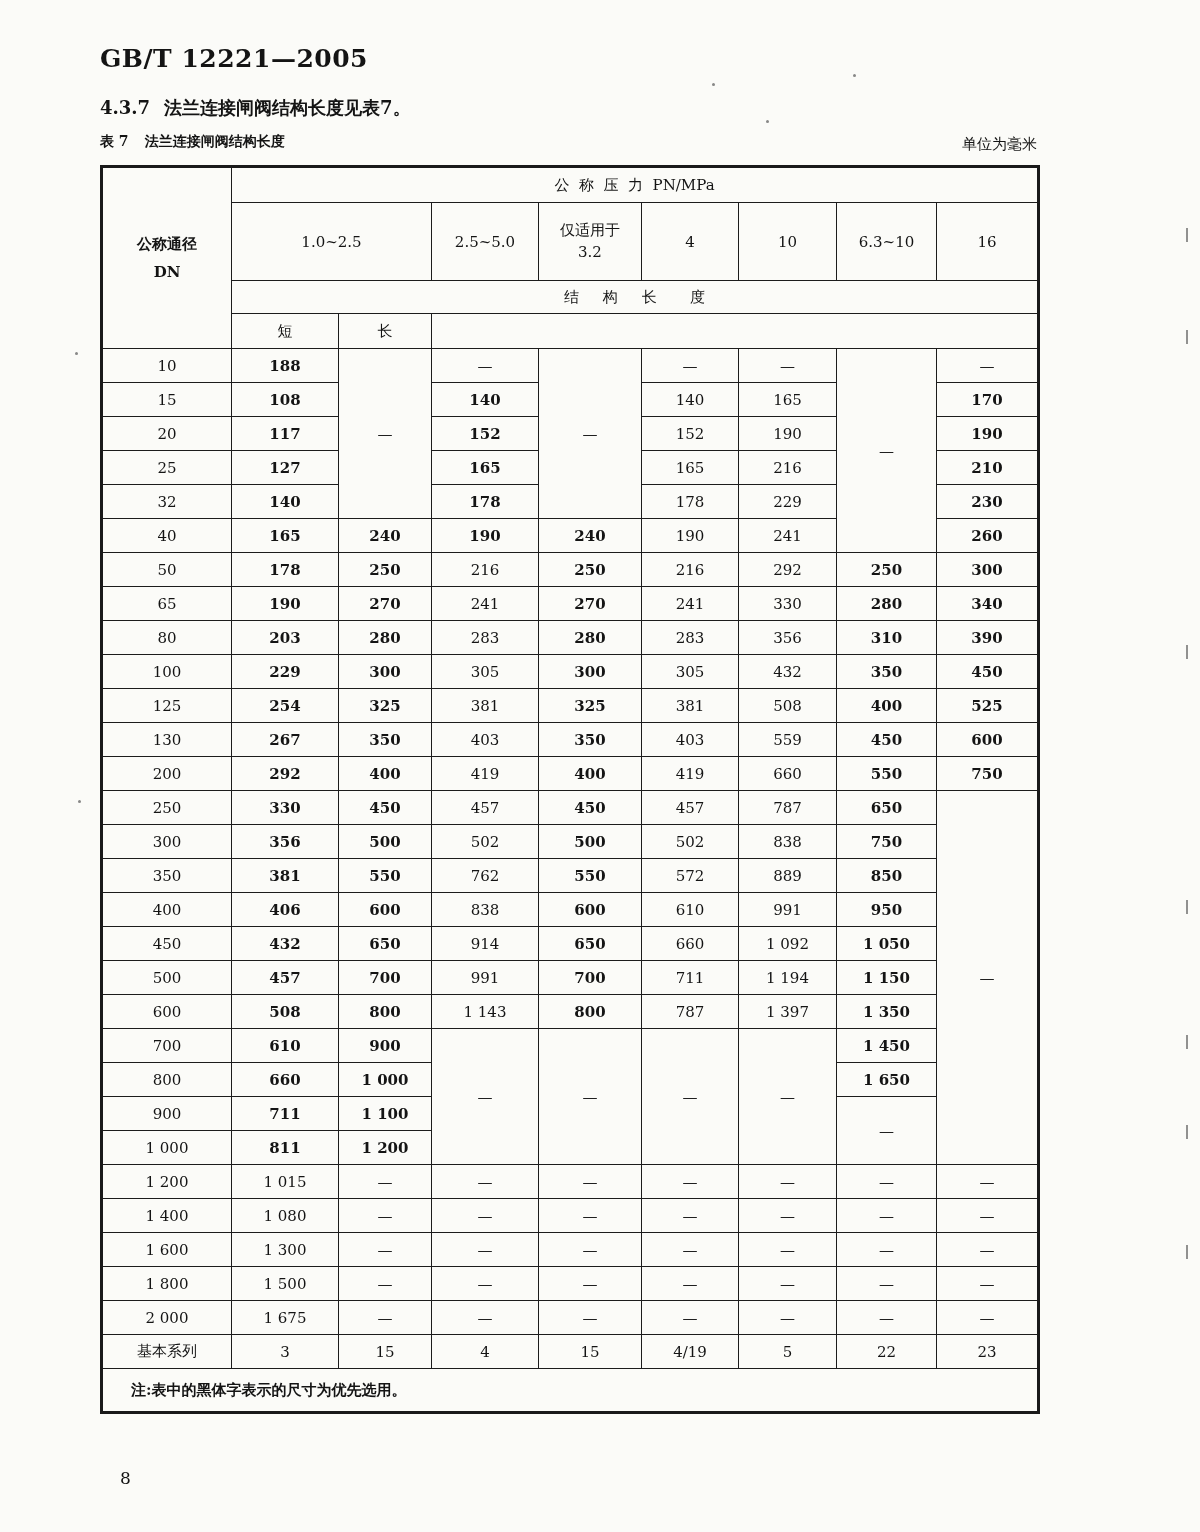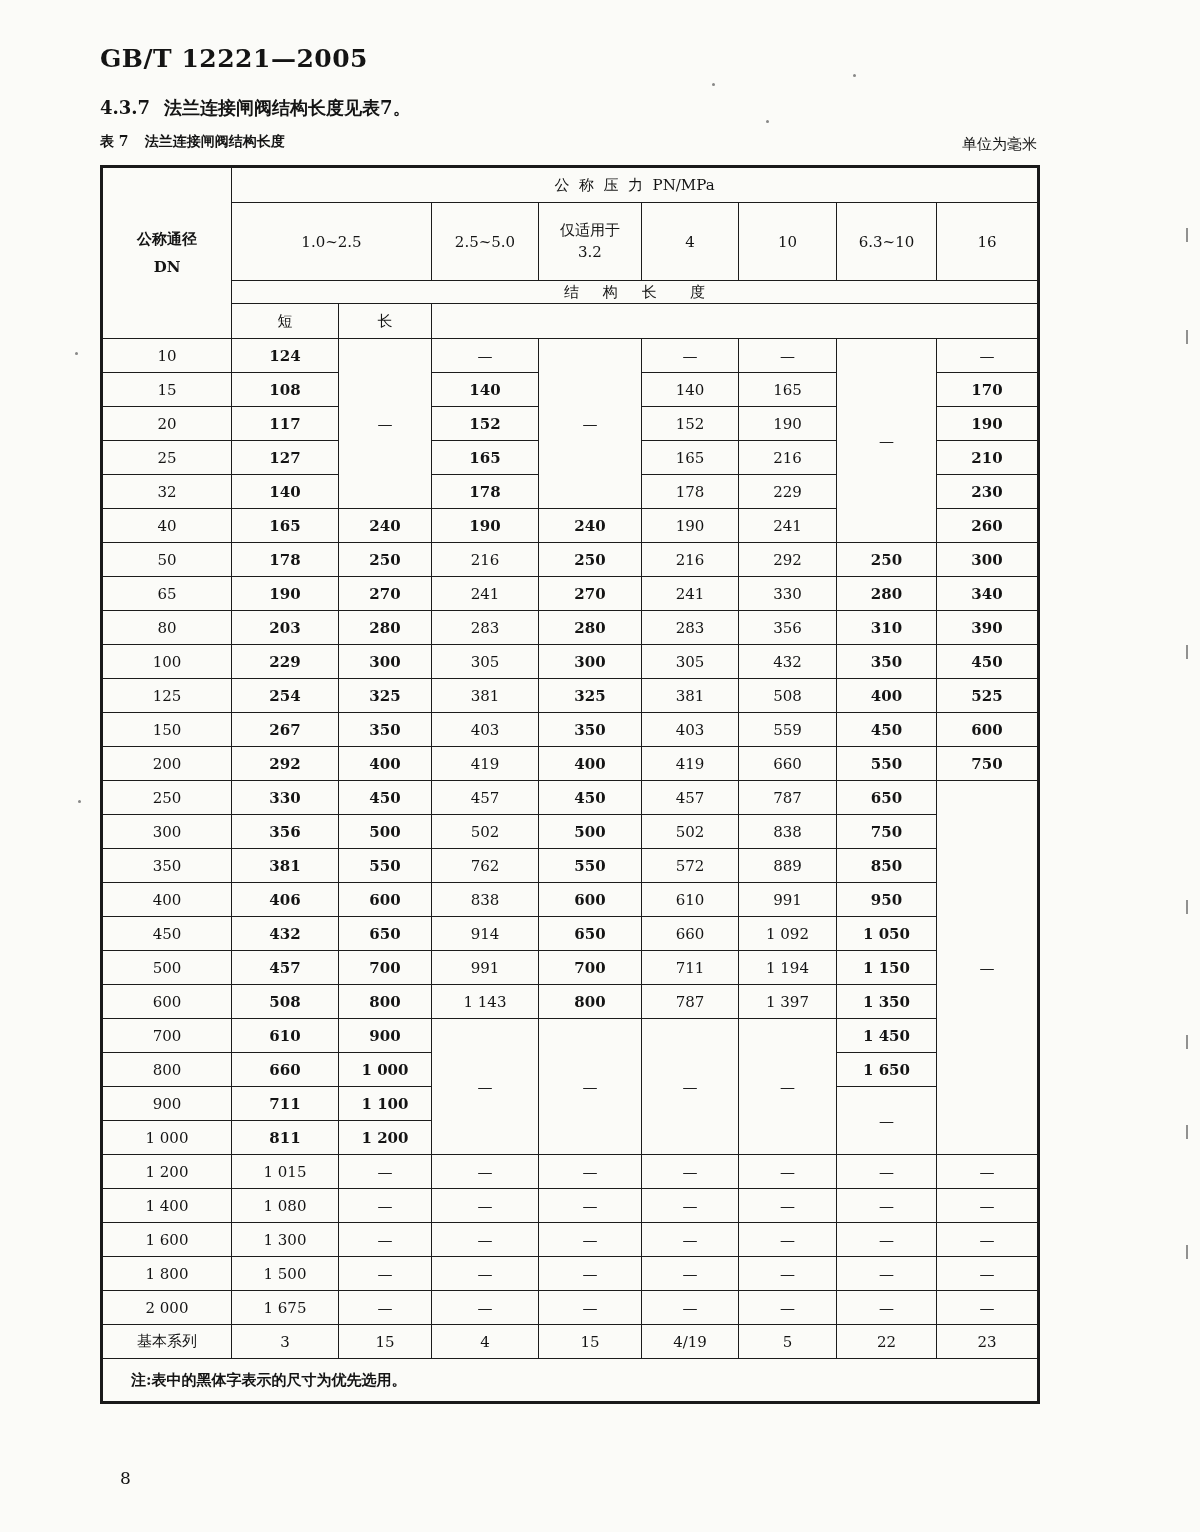--- a/index.html
+++ b/index.html
@@ -41,21 +41,21 @@
     text-align:center;vertical-align:middle;
     font-size:15px;padding:0 3px;
     font-weight:normal;
   }
   thead td{font-size:16px;}
   .h-cn{font-weight:bold;}
   .pre{white-space:pre;}
   .preline{white-space:pre-line;line-height:1.45;}
   .row-a{height:36px;}
   .row-b{height:78px;}
-  .row-c{height:23px;}
+  .row-c{height:33px;}
   .row-d{height:35px;}
   .dn-head div{line-height:1.9;font-weight:bold;}
   tbody tr{height:34px;}
   tbody td.bold{font-weight:bold;}
   tbody td.left{text-align:left;padding-left:28px;height:42px;}
   .page-number{
     position:absolute;left:120px;top:1468px;
     font-size:17px;
   }
   
@@ -115,21 +115,21 @@
       </tr>
       <tr class="row-d">
         <td class="h-cn">短</td>
         <td class="h-cn">长</td>
         <td colspan="6"></td>
       </tr>
     </thead>
     <tbody>
         <tr>
           <td>10</td>
-          <td class="bold">124</td>
+          <td class="bold">188</td>
           <td rowspan="5">—</td>
           <td>—</td>
           <td rowspan="5">—</td>
           <td>—</td>
           <td>—</td>
           <td rowspan="6">—</td>
           <td>—</td>
         </tr>
         <tr>
           <td>15</td>
@@ -222,21 +222,21 @@
           <td class="bold">254</td>
           <td class="bold">325</td>
           <td>381</td>
           <td class="bold">325</td>
           <td>381</td>
           <td>508</td>
           <td class="bold">400</td>
           <td class="bold">525</td>
         </tr>
         <tr>
-          <td>150</td>
+          <td>130</td>
           <td class="bold">267</td>
           <td class="bold">350</td>
           <td>403</td>
           <td class="bold">350</td>
           <td>403</td>
           <td>559</td>
           <td class="bold">450</td>
           <td class="bold">600</td>
         </tr>
         <tr>

